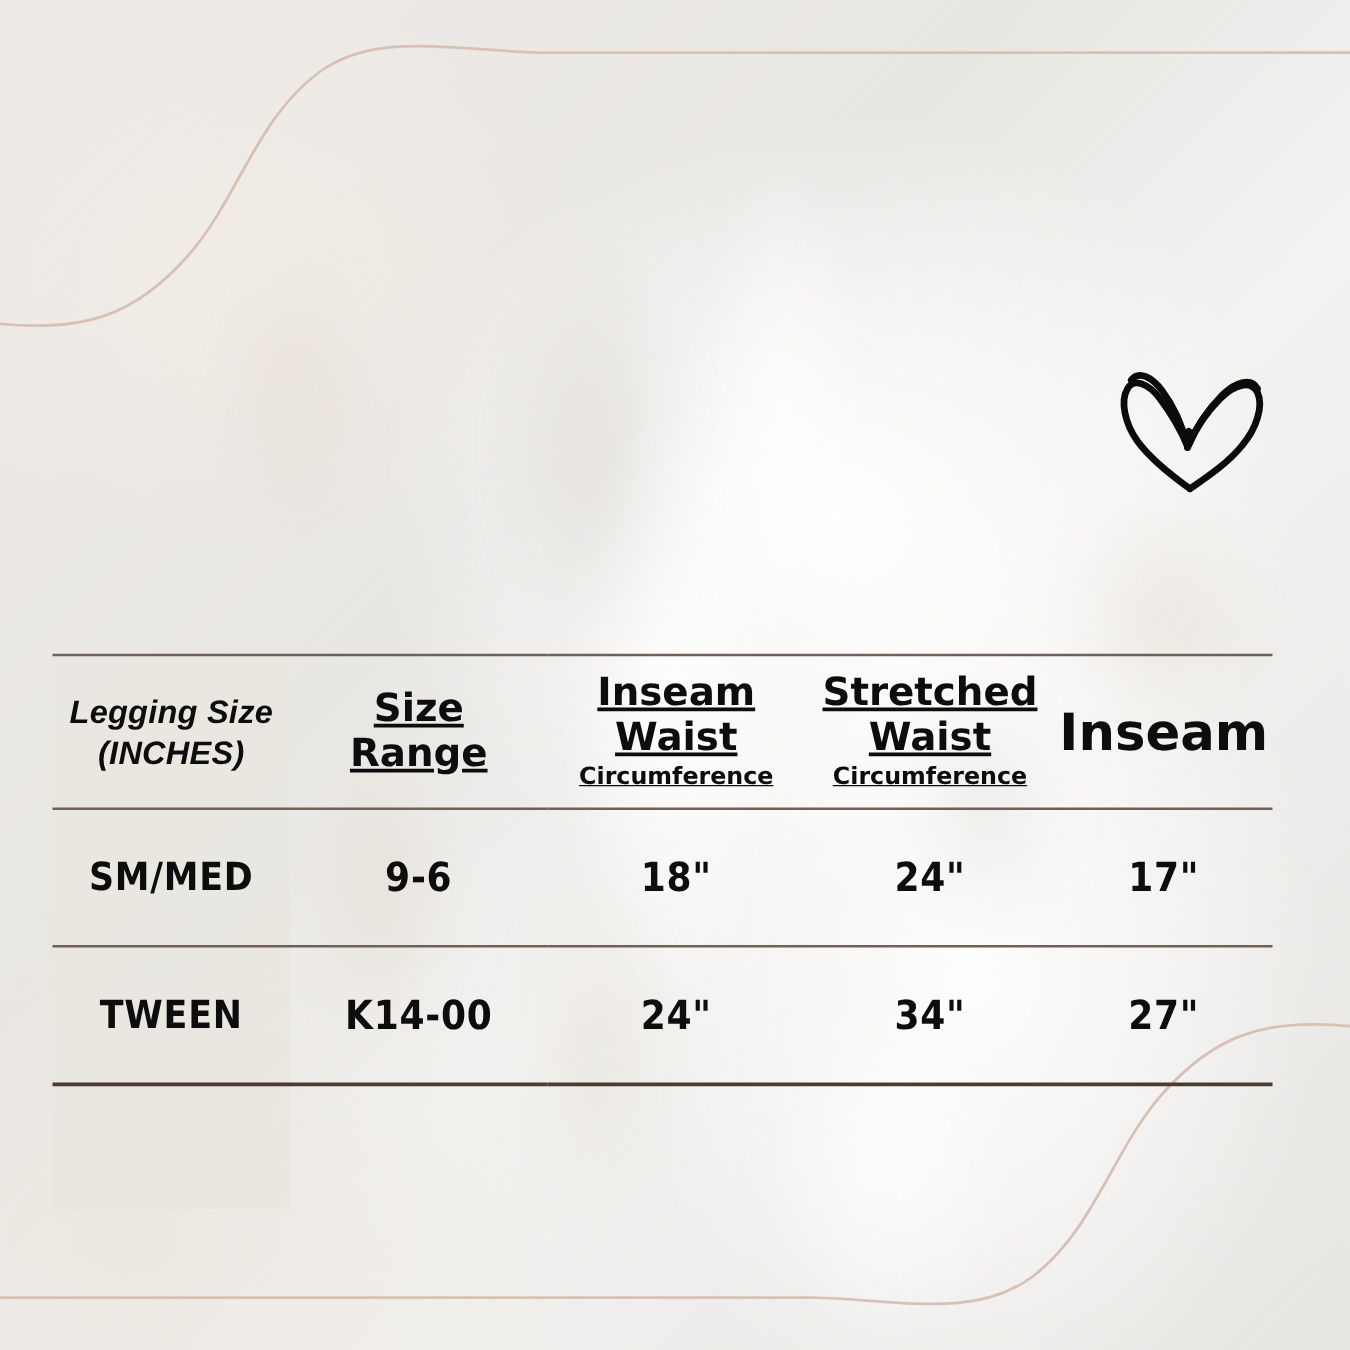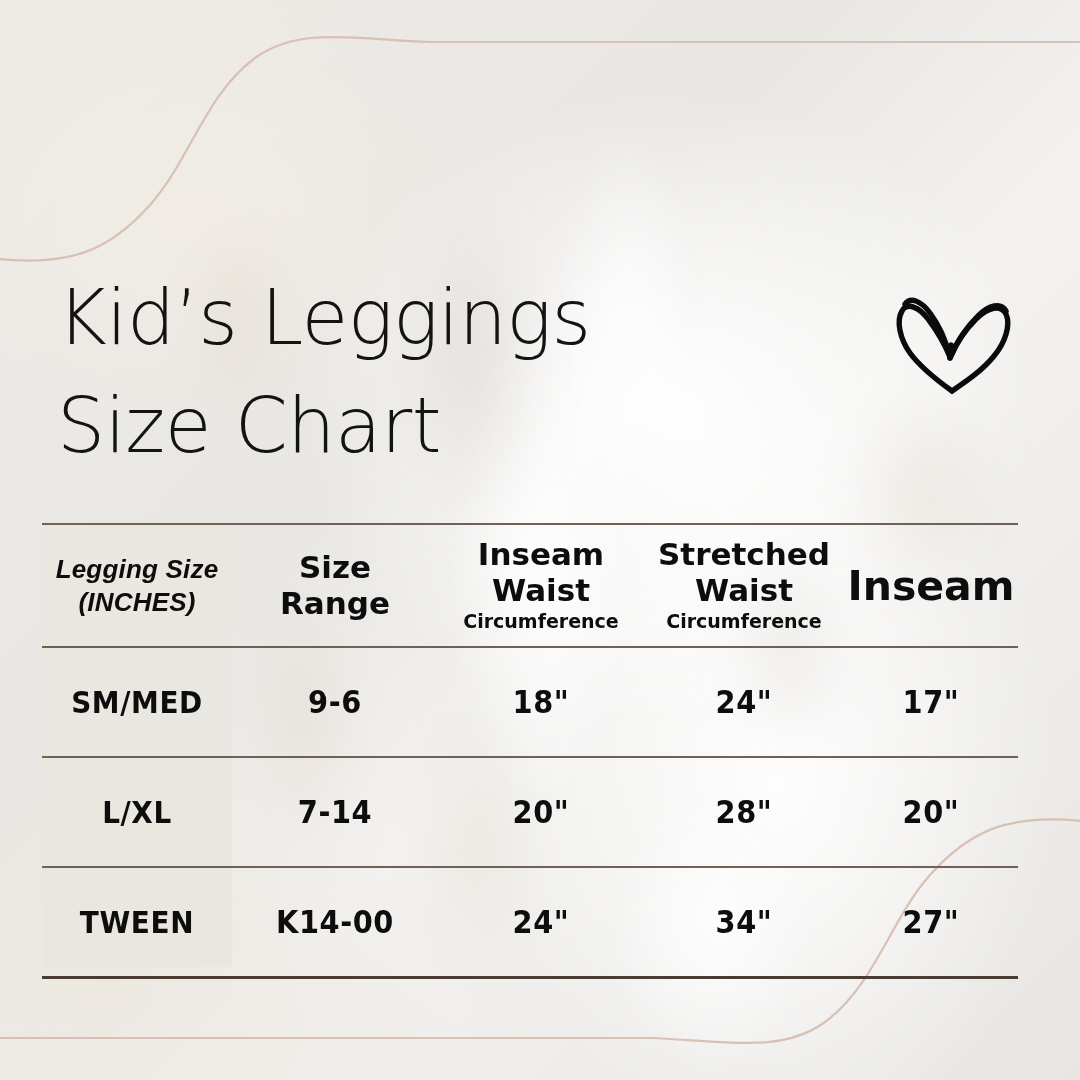--- a/index.html
+++ b/index.html
@@ -138,20 +138,21 @@
     font-style: italic;
     font-size: 26px;
     line-height: 1.25;
     letter-spacing: 0.2px;
   }
   th.h-plain {
     font-family: "DejaVu Sans", sans-serif;
     font-weight: bold;
     font-size: 31px;
     line-height: 1.16;
+    text-decoration: underline;
   }
   th .sub {
     display: block;
     font-family: "DejaVu Sans", sans-serif;
     font-weight: bold;
     font-size: 19px;
     line-height: 1.25;
     margin-top: 1px;
   }
   th.h-inseam {
@@ -180,22 +181,20 @@
   <div class="bg-layer bg-wisp-2"></div>
   <div class="bg-layer bg-shadow"></div>
 
   <div class="deco">
     <svg viewBox="0 0 1080 1080" fill="none" xmlns="http://www.w3.org/2000/svg">
       <path d="M -10 258 C 70 268 110 250 150 205 C 190 160 205 95 255 58 C 300 25 360 40 430 42 L 1090 42" stroke="#d9c0b4" stroke-width="2.2" fill="none" stroke-linecap="round"></path>
       <path d="M 1090 822 C 1010 812 970 830 930 875 C 890 920 875 985 825 1022 C 780 1055 720 1040 650 1038 L -10 1038" stroke="#d9c0b4" stroke-width="2.2" fill="none" stroke-linecap="round"></path>
     </svg>
   </div>
 
-  <div class="title">Kid’s Leggings
-Size Chart</div>
 
   <div class="heart">
     <svg viewBox="0 0 122 112" fill="none" xmlns="http://www.w3.org/2000/svg">
       <g stroke="#0b0b0b" stroke-width="5.4" stroke-linecap="round" stroke-linejoin="round" fill="none">
         <path d="M57 74 C 52 62 44 48 35 36 C 26 24 14 19 9 28 C 3 38 7 56 17 70 C 28 85 45 98 59 108"></path>
         <path d="M57 74 C 53 58 46 42 37 30 C 29 19 18 13 12 21"></path>
         <path d="M57 75 C 62 62 72 47 83 36 C 95 24 108 21 113 31 C 118 42 112 60 101 73 C 89 88 72 99 59 108"></path>
         <path d="M58 73 C 64 59 74 44 85 33 C 96 22 108 19 113 28"></path>
         <path d="M57 75 C 56 70 56 66 58 62"></path>
       </g>
@@ -237,27 +236,20 @@
       </thead>
       <tbody>
         <tr>
           <td class="first">SM/MED</td>
           <td>9-6</td>
           <td>18"</td>
           <td>24"</td>
           <td>17"</td>
         </tr>
         <tr>
-          <td class="first">L/XL</td>
-          <td>7-14</td>
-          <td>20"</td>
-          <td>28"</td>
-          <td>20"</td>
-        </tr>
-        <tr>
           <td class="first">TWEEN</td>
           <td>K14-00</td>
           <td>24"</td>
           <td>34"</td>
           <td>27"</td>
         </tr>
       </tbody>
     </table>
   </div>
 

